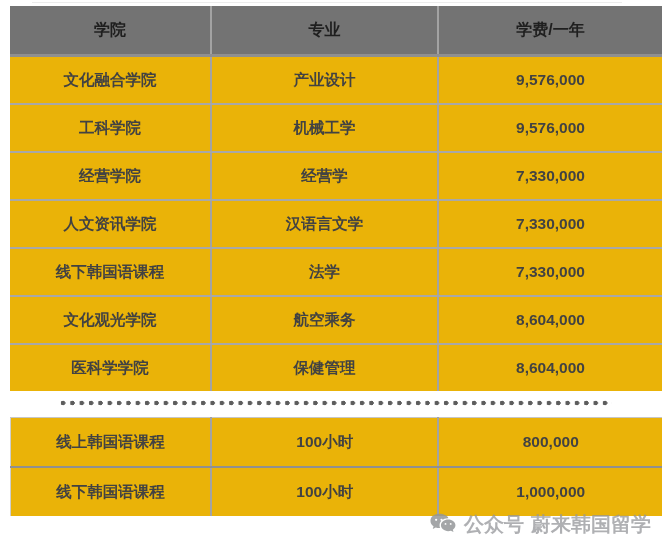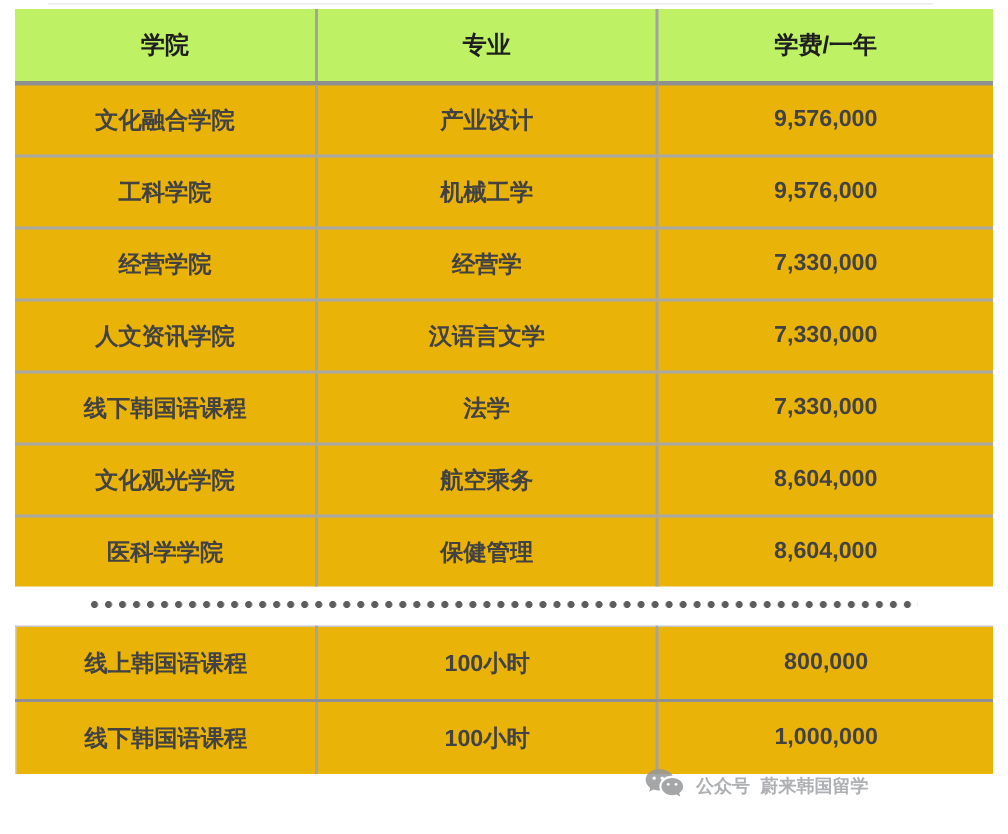--- a/index.html
+++ b/index.html
@@ -25,21 +25,21 @@
     border-collapse: collapse;
     table-layout: fixed;
     width: 652px;
     margin: 0 auto;
   }
   table.main { margin-top: 6px; }
   col.c1 { width: 201px; }
   col.c2 { width: 227px; }
   col.c3 { width: 224px; }
   .fee-table th {
-    background: #bef264;
+    background: #737373;
     height: 46px;
     font-size: 16px;
     font-weight: bold;
     color: #1f1f1f;
     text-align: center;
     border-bottom: 3px solid #8f8f8f;
   }
   .fee-table td {
     background: #eab308;
     height: 44px;
@@ -70,21 +70,21 @@
   .fee-number { position: relative; z-index: 5; }
 
   .watermark {
     position: absolute;
     left: 429px;
     top: 511px;
     display: flex;
     align-items: center;
     gap: 7px;
     color: rgba(148,150,153,0.75);
-    font-size: 12px;
+    font-size: 20px;
     font-weight: bold;
     white-space: nowrap;
     z-index: 4;
     pointer-events: none;
   }
   .wechat-icon { width: 28px; height: 26px; flex: 0 0 auto; }
 </style>
 </head>
 <body>
 

